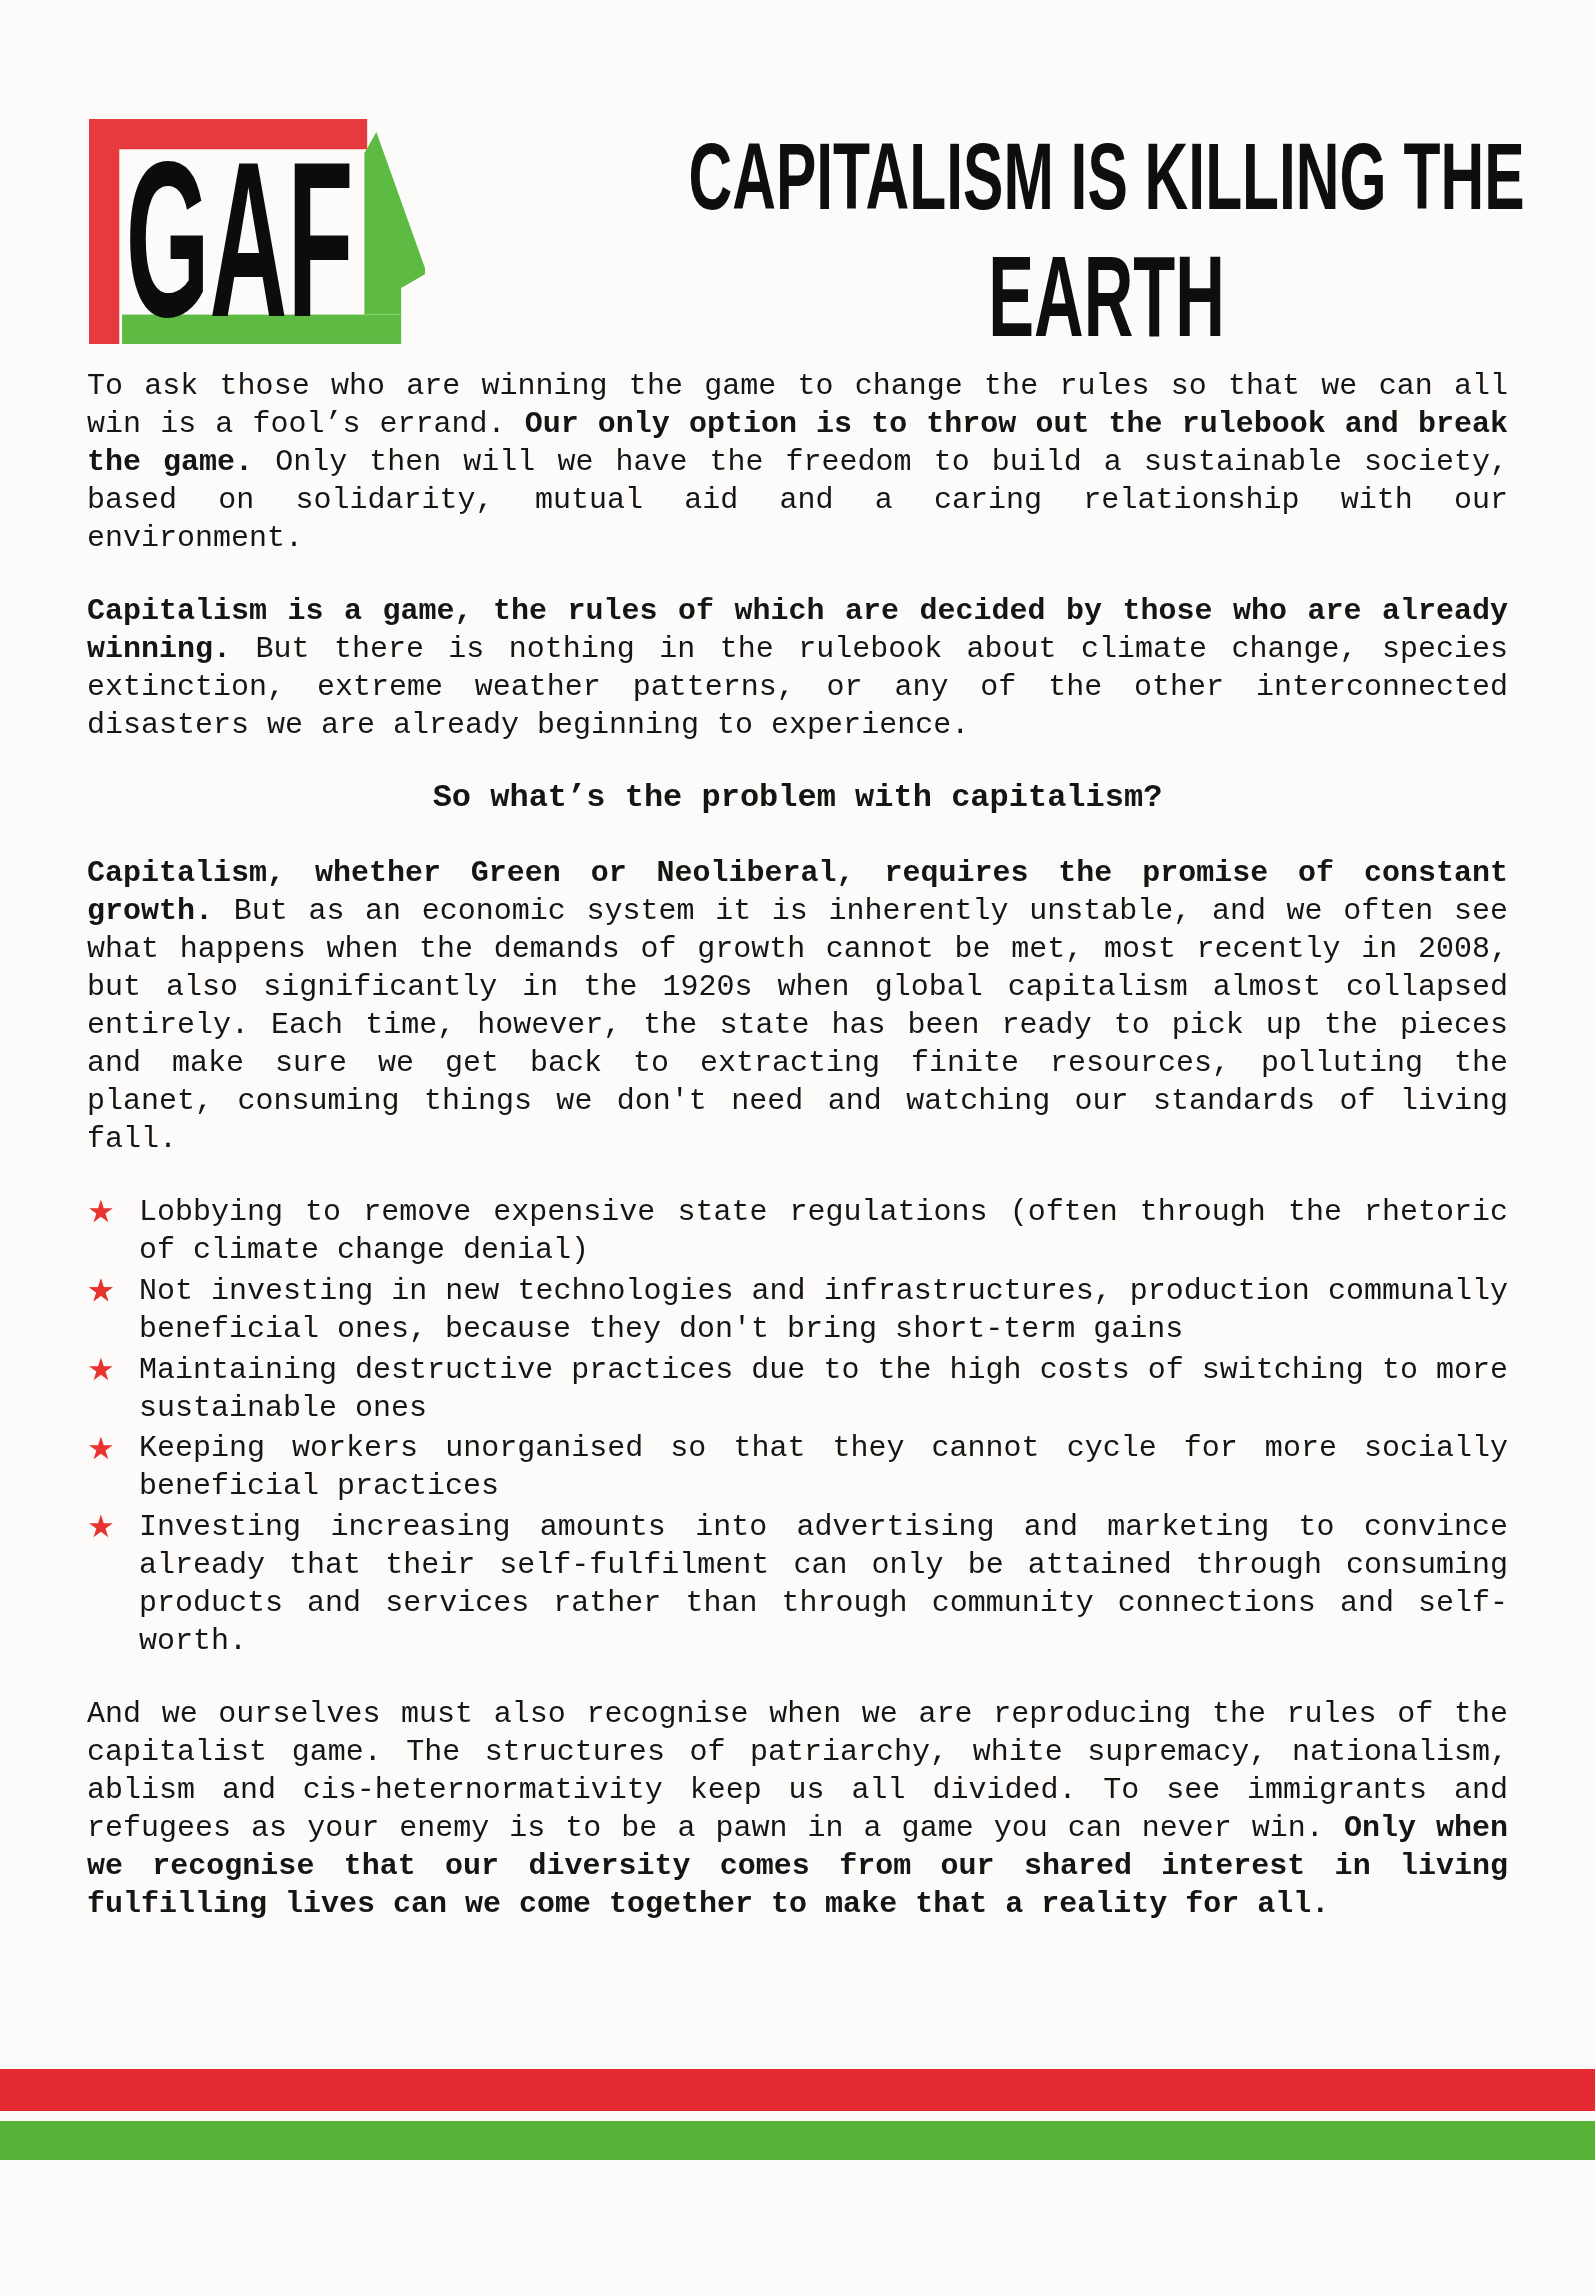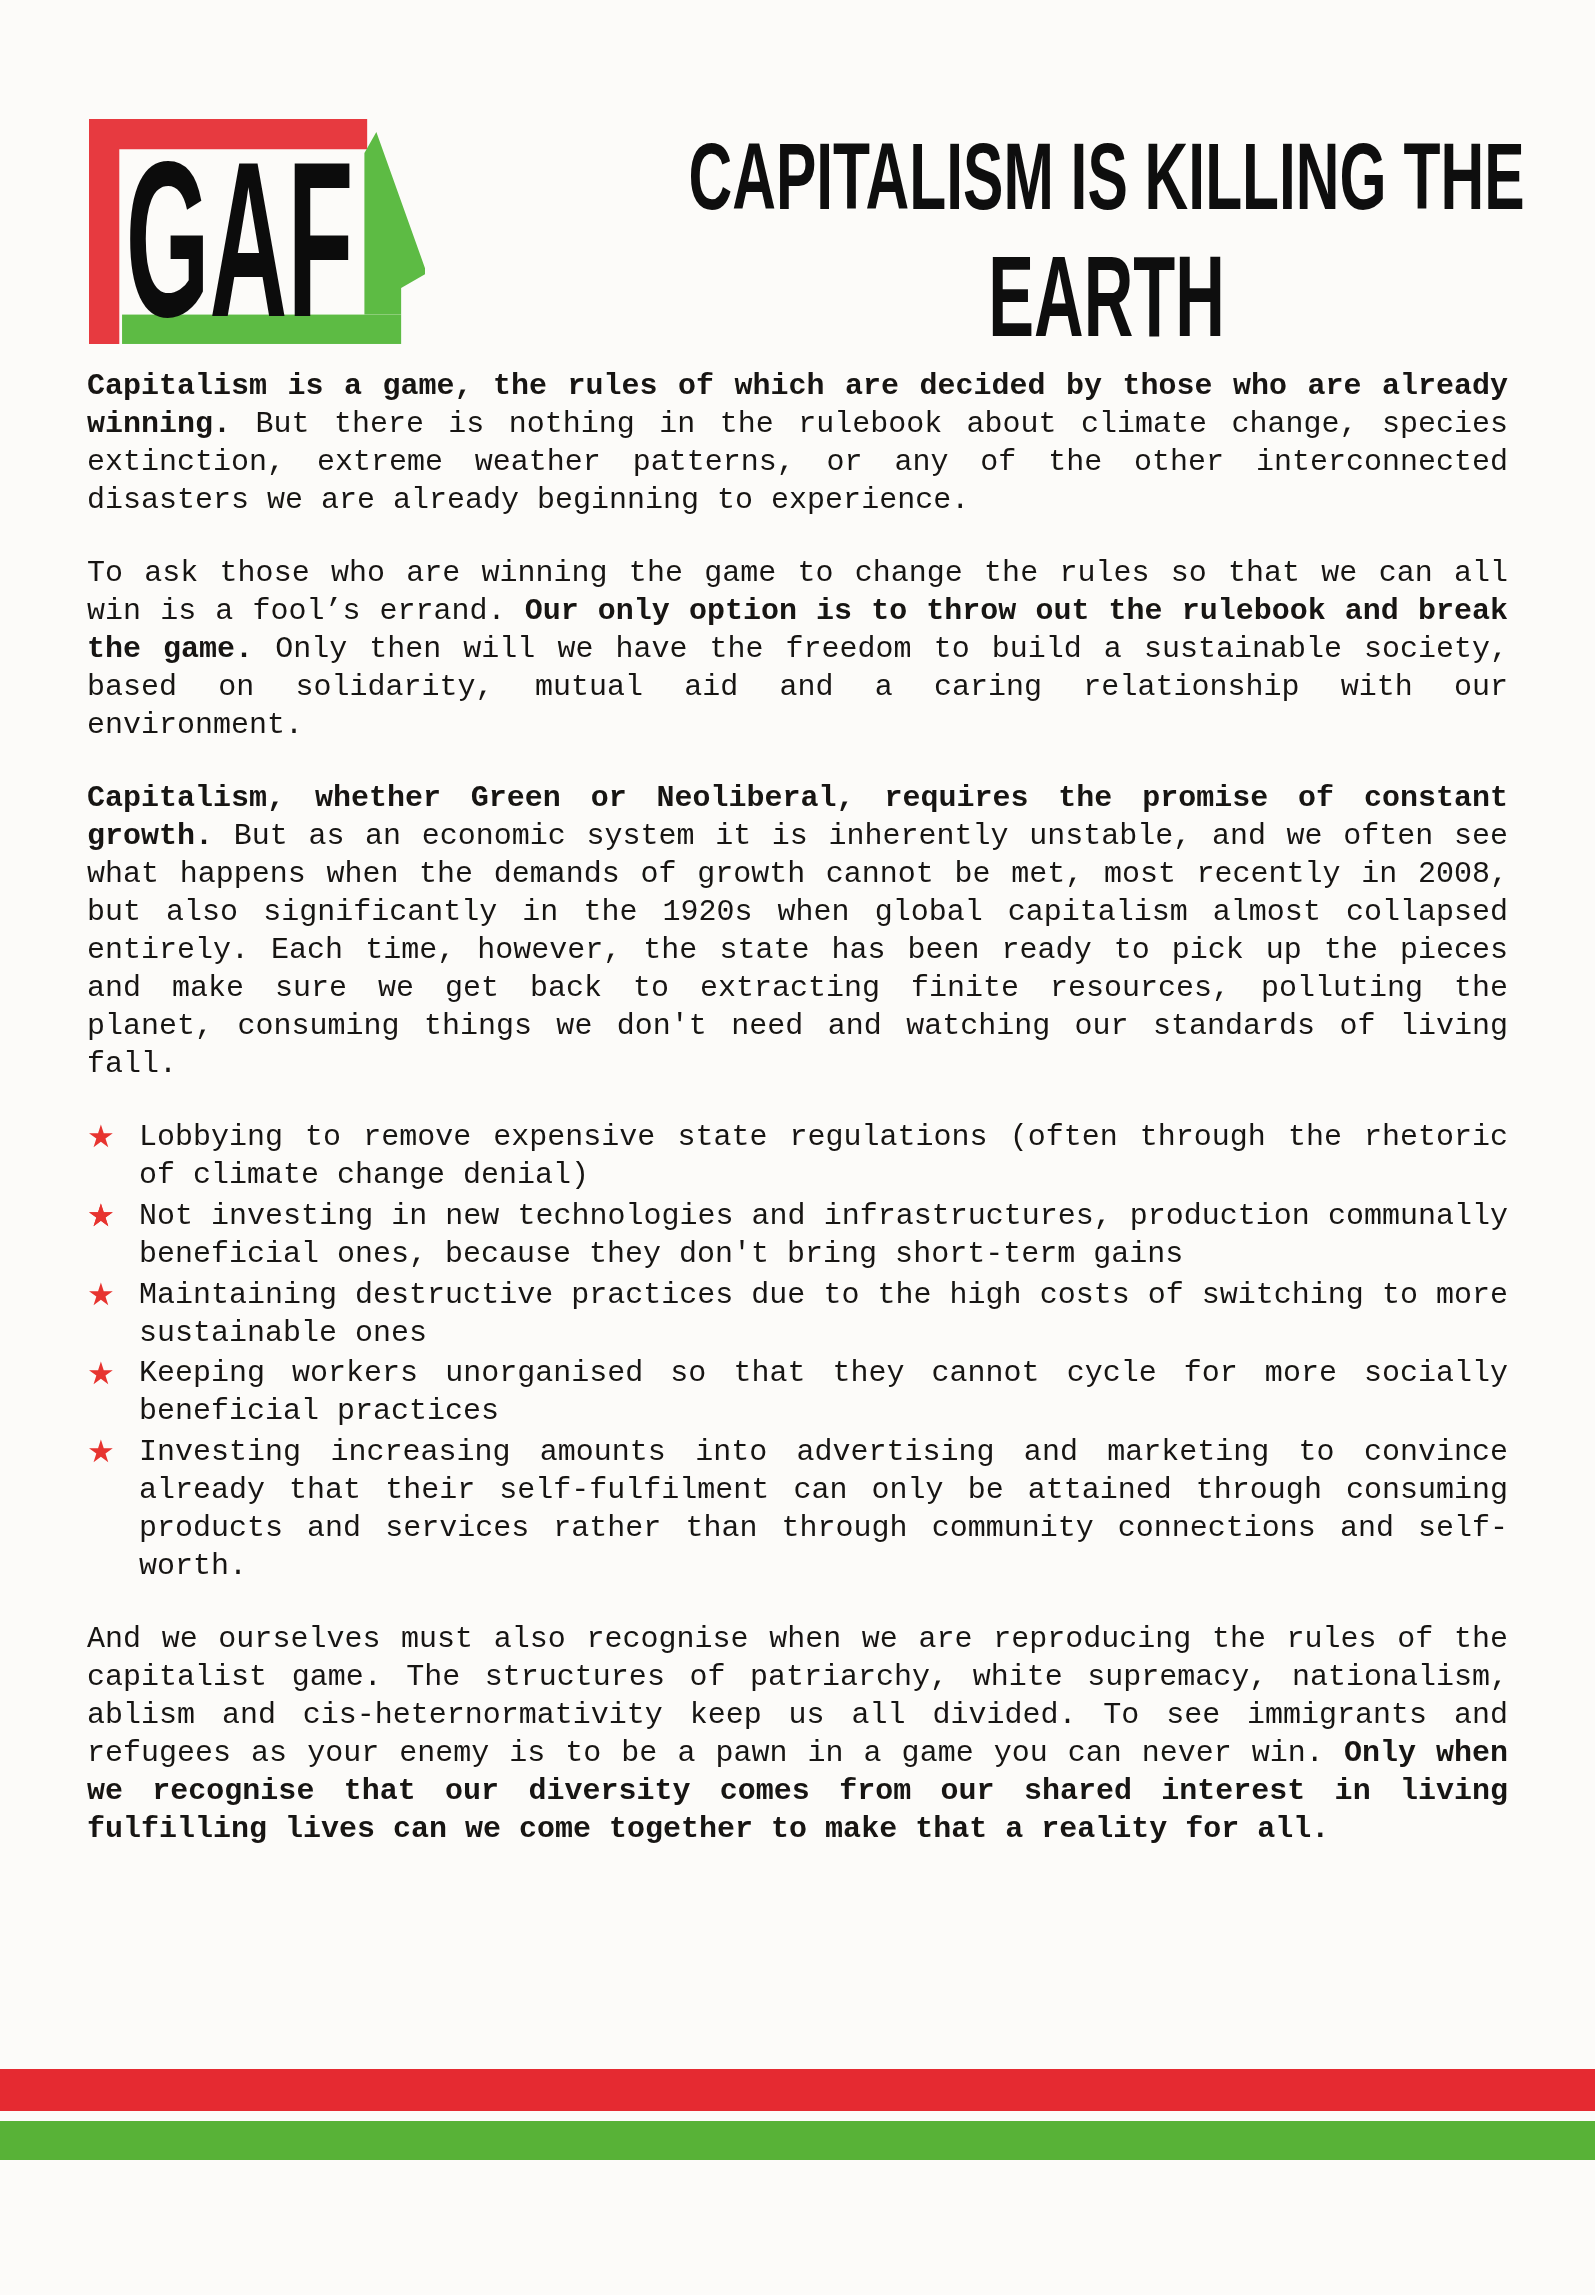--- a/index.html
+++ b/index.html
@@ -84,24 +84,25 @@
       <svg class="title-line-1" width="845" height="88" viewBox="0 0 920 96">
         <text x="4" y="86" font-size="104" textLength="912" lengthAdjust="spacingAndGlyphs">CAPITALISM IS KILLING THE</text>
       </svg>
       <svg class="title-line-2" width="845" height="99" viewBox="0 0 920 108">
         <text x="331" y="98" font-size="126" textLength="258" lengthAdjust="spacingAndGlyphs">EARTH</text>
       </svg>
     </div>
   </header>
 
   <main class="content">
+    <p><span>To ask those who are winning the game to change the rules so that we can all win is a fool’s errand. </span><span class="b">Our only option is to throw out the rulebook and break the game.</span><span> Only then will we have the freedom to build a sustainable society, based on solidarity, mutual aid and a caring relationship with our environment.</span></p>
+
     <p><span class="b">Capitalism is a game, the rules of which are decided by those who are already winning.</span><span> But there is nothing in the rulebook about climate change, species extinction, extreme weather patterns, or any of the other interconnected disasters we are already beginning to experience.</span></p>
 
-    <p><span>To ask those who are winning the game to change the rules so that we can all win is a fool’s errand. </span><span class="b">Our only option is to throw out the rulebook and break the game.</span><span> Only then will we have the freedom to build a sustainable society, based on solidarity, mutual aid and a caring relationship with our environment.</span></p>
-
+    <h2>So what’s the problem with capitalism?</h2>
 
     <p><span class="b">Capitalism, whether Green or Neoliberal, requires the promise of constant growth.</span><span> But as an economic system it is inherently unstable, and we often see what happens when the demands of growth cannot be met, most recently in 2008, but also significantly in the 1920s when global capitalism almost collapsed entirely. Each time, however, the state has been ready to pick up the pieces and make sure we get back to extracting finite resources, polluting the planet, consuming things we don't need and watching our standards of living fall.</span></p>
 
 
     <ul>
       <li>
         <span class="star">★</span>
         <span>Lobbying to remove expensive state regulations (often through the rhetoric of climate change denial)</span>
       </li>
       <li>

